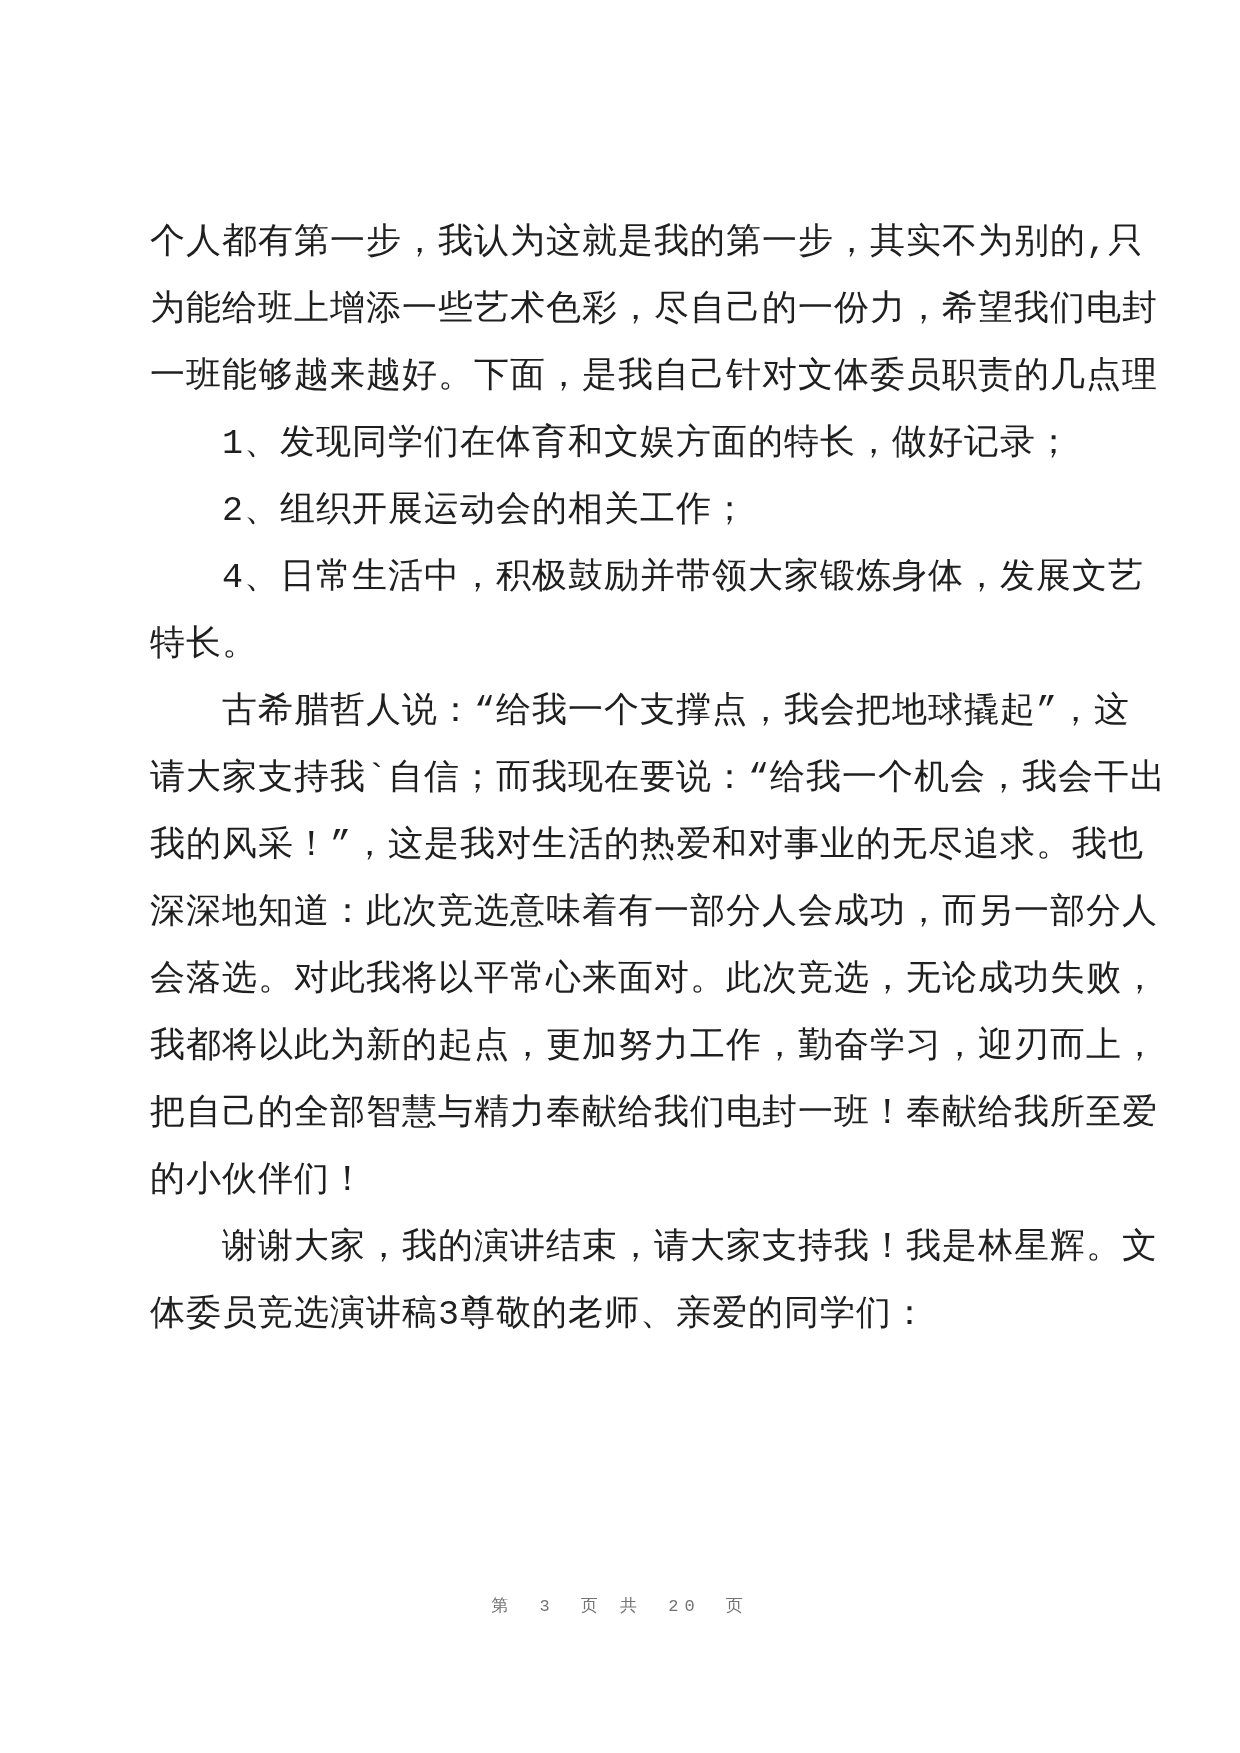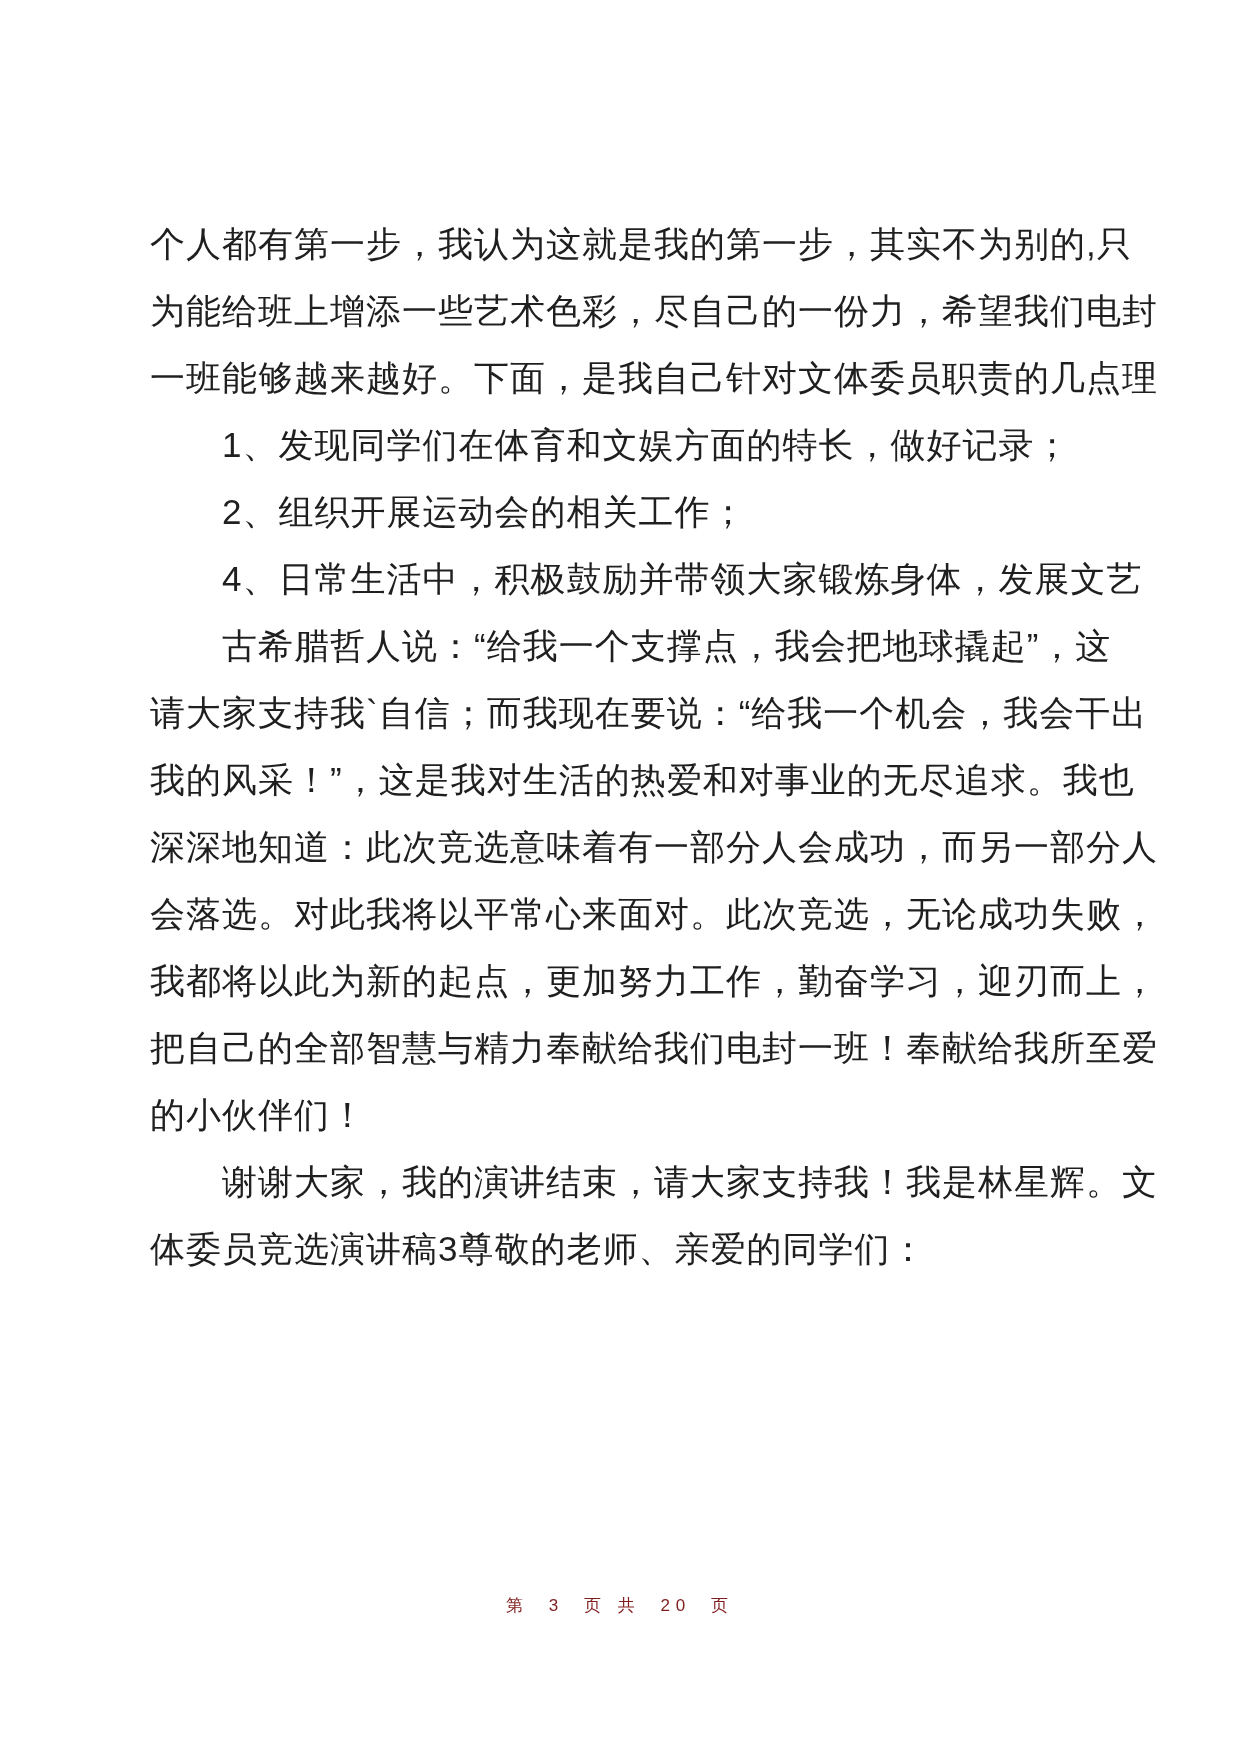--- a/index.html
+++ b/index.html
@@ -6,21 +6,21 @@
     margin: 0;
     padding: 0;
     background: #ffffff;
   }
   #page {
     position: relative;
     width: 1240px;
     height: 1753px;
     background: #ffffff;
     overflow: hidden;
-    font-family: Liberation Sans, sans-serif;
+    font-family: Liberation Mono, monospace;
   }
   #doc-text {
     position: absolute;
     left: 150px;
     top: 210px;
     width: 952px;
     font-size: 35px;
     line-height: 67px;
     color: #1f1f1f;
     letter-spacing: 1px;
@@ -56,33 +56,34 @@
 <div id="page" style="background: rgb(255, 255, 255);">
 
   <div id="doc-text" style="color: rgb(31, 31, 31);">
 
   <div class="text-line">个人都有第一步，我认为这就是我的第一步，其实不为别的,只</div>
       <div class="text-line">为能给班上增添一些艺术色彩，尽自己的一份力，希望我们电封</div>
       <div class="text-line">一班能够越来越好。下面，是我自己针对文体委员职责的几点理</div>
       <div class="text-line indent">1、发现同学们在体育和文娱方面的特长，做好记录；</div>
       <div class="text-line indent">2、组织开展运动会的相关工作；</div>
       <div class="text-line indent">4、日常生活中，积极鼓励并带领大家锻炼身体，发展文艺</div>
+      <div class="text-line">特长。</div>
       <div class="text-line indent">古希腊哲人说：“给我一个支撑点，我会把地球撬起”，这</div>
       <div class="text-line">请大家支持我`自信；而我现在要说：“给我一个机会，我会干出</div>
       <div class="text-line">我的风采！”，这是我对生活的热爱和对事业的无尽追求。我也</div>
       <div class="text-line">深深地知道：此次竞选意味着有一部分人会成功，而另一部分人</div>
       <div class="text-line">会落选。对此我将以平常心来面对。此次竞选，无论成功失败，</div>
       <div class="text-line">我都将以此为新的起点，更加努力工作，勤奋学习，迎刃而上，</div>
       <div class="text-line">把自己的全部智慧与精力奉献给我们电封一班！奉献给我所至爱</div>
       <div class="text-line">的小伙伴们！</div>
       <div class="text-line indent">谢谢大家，我的演讲结束，请大家支持我！我是林星辉。文</div>
       <div class="text-line">体委员竞选演讲稿3尊敬的老师、亲爱的同学们：</div>
     </div>
 
-  <div id="page-footer" style="color: #7f1d1d;">
+  <div id="page-footer" style="color: #737373;">
     <span>第</span>
     <span class="gap">3</span>
     <span>页 共</span>
     <span class="gap">20</span>
     <span>页</span>
   </div>
 
 </div>
 
 </body></html>

